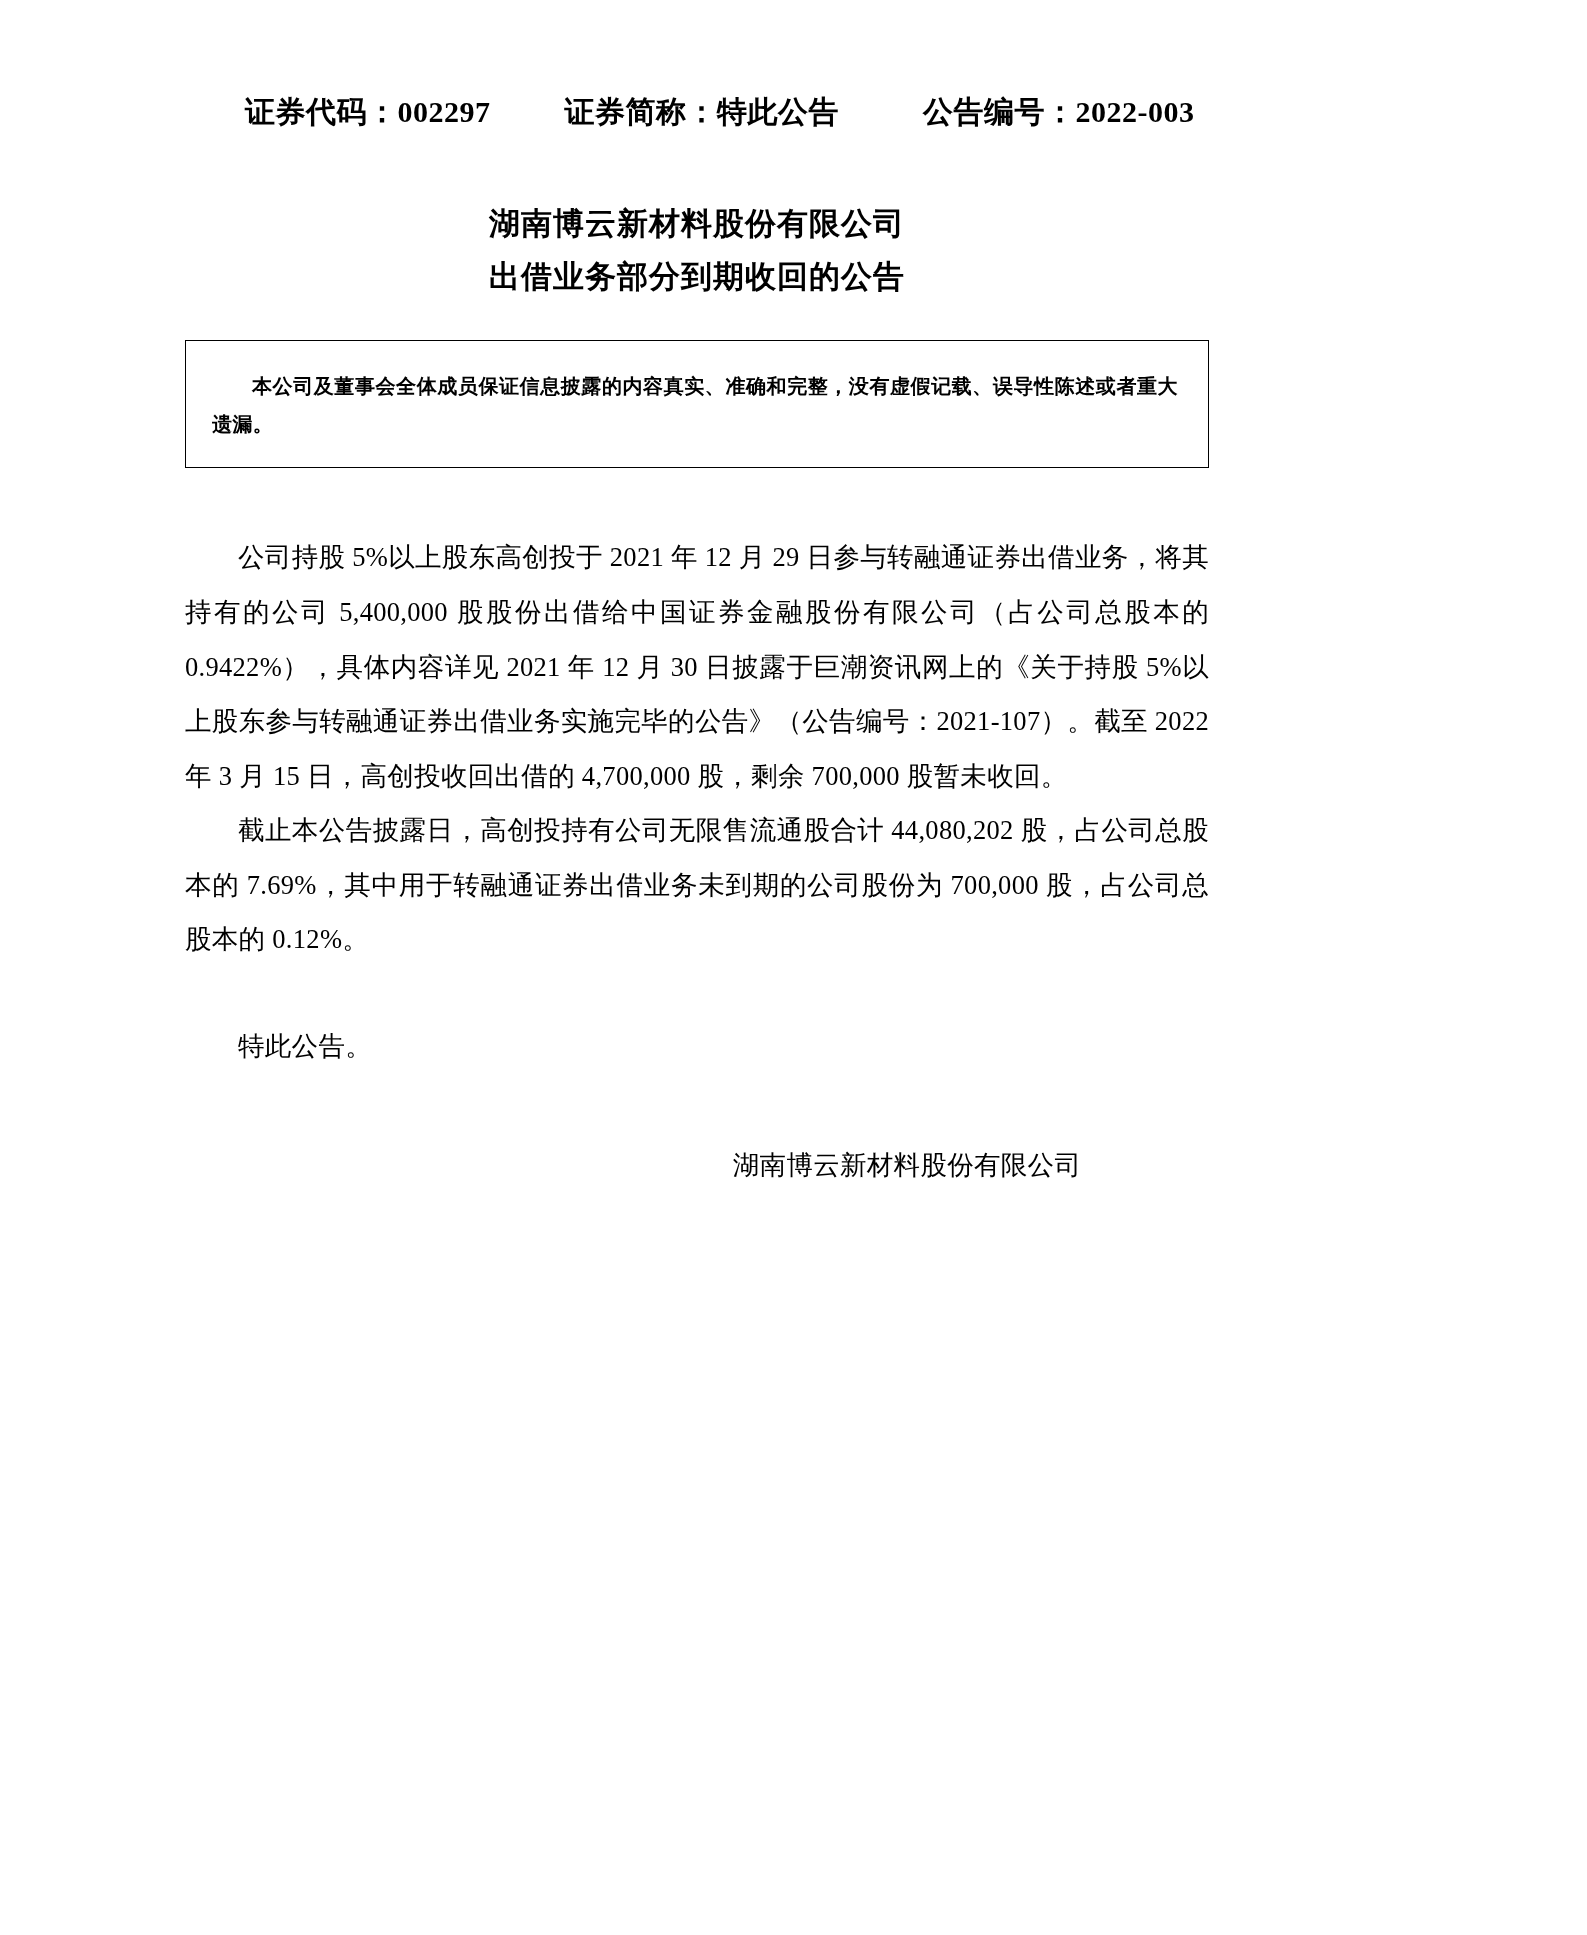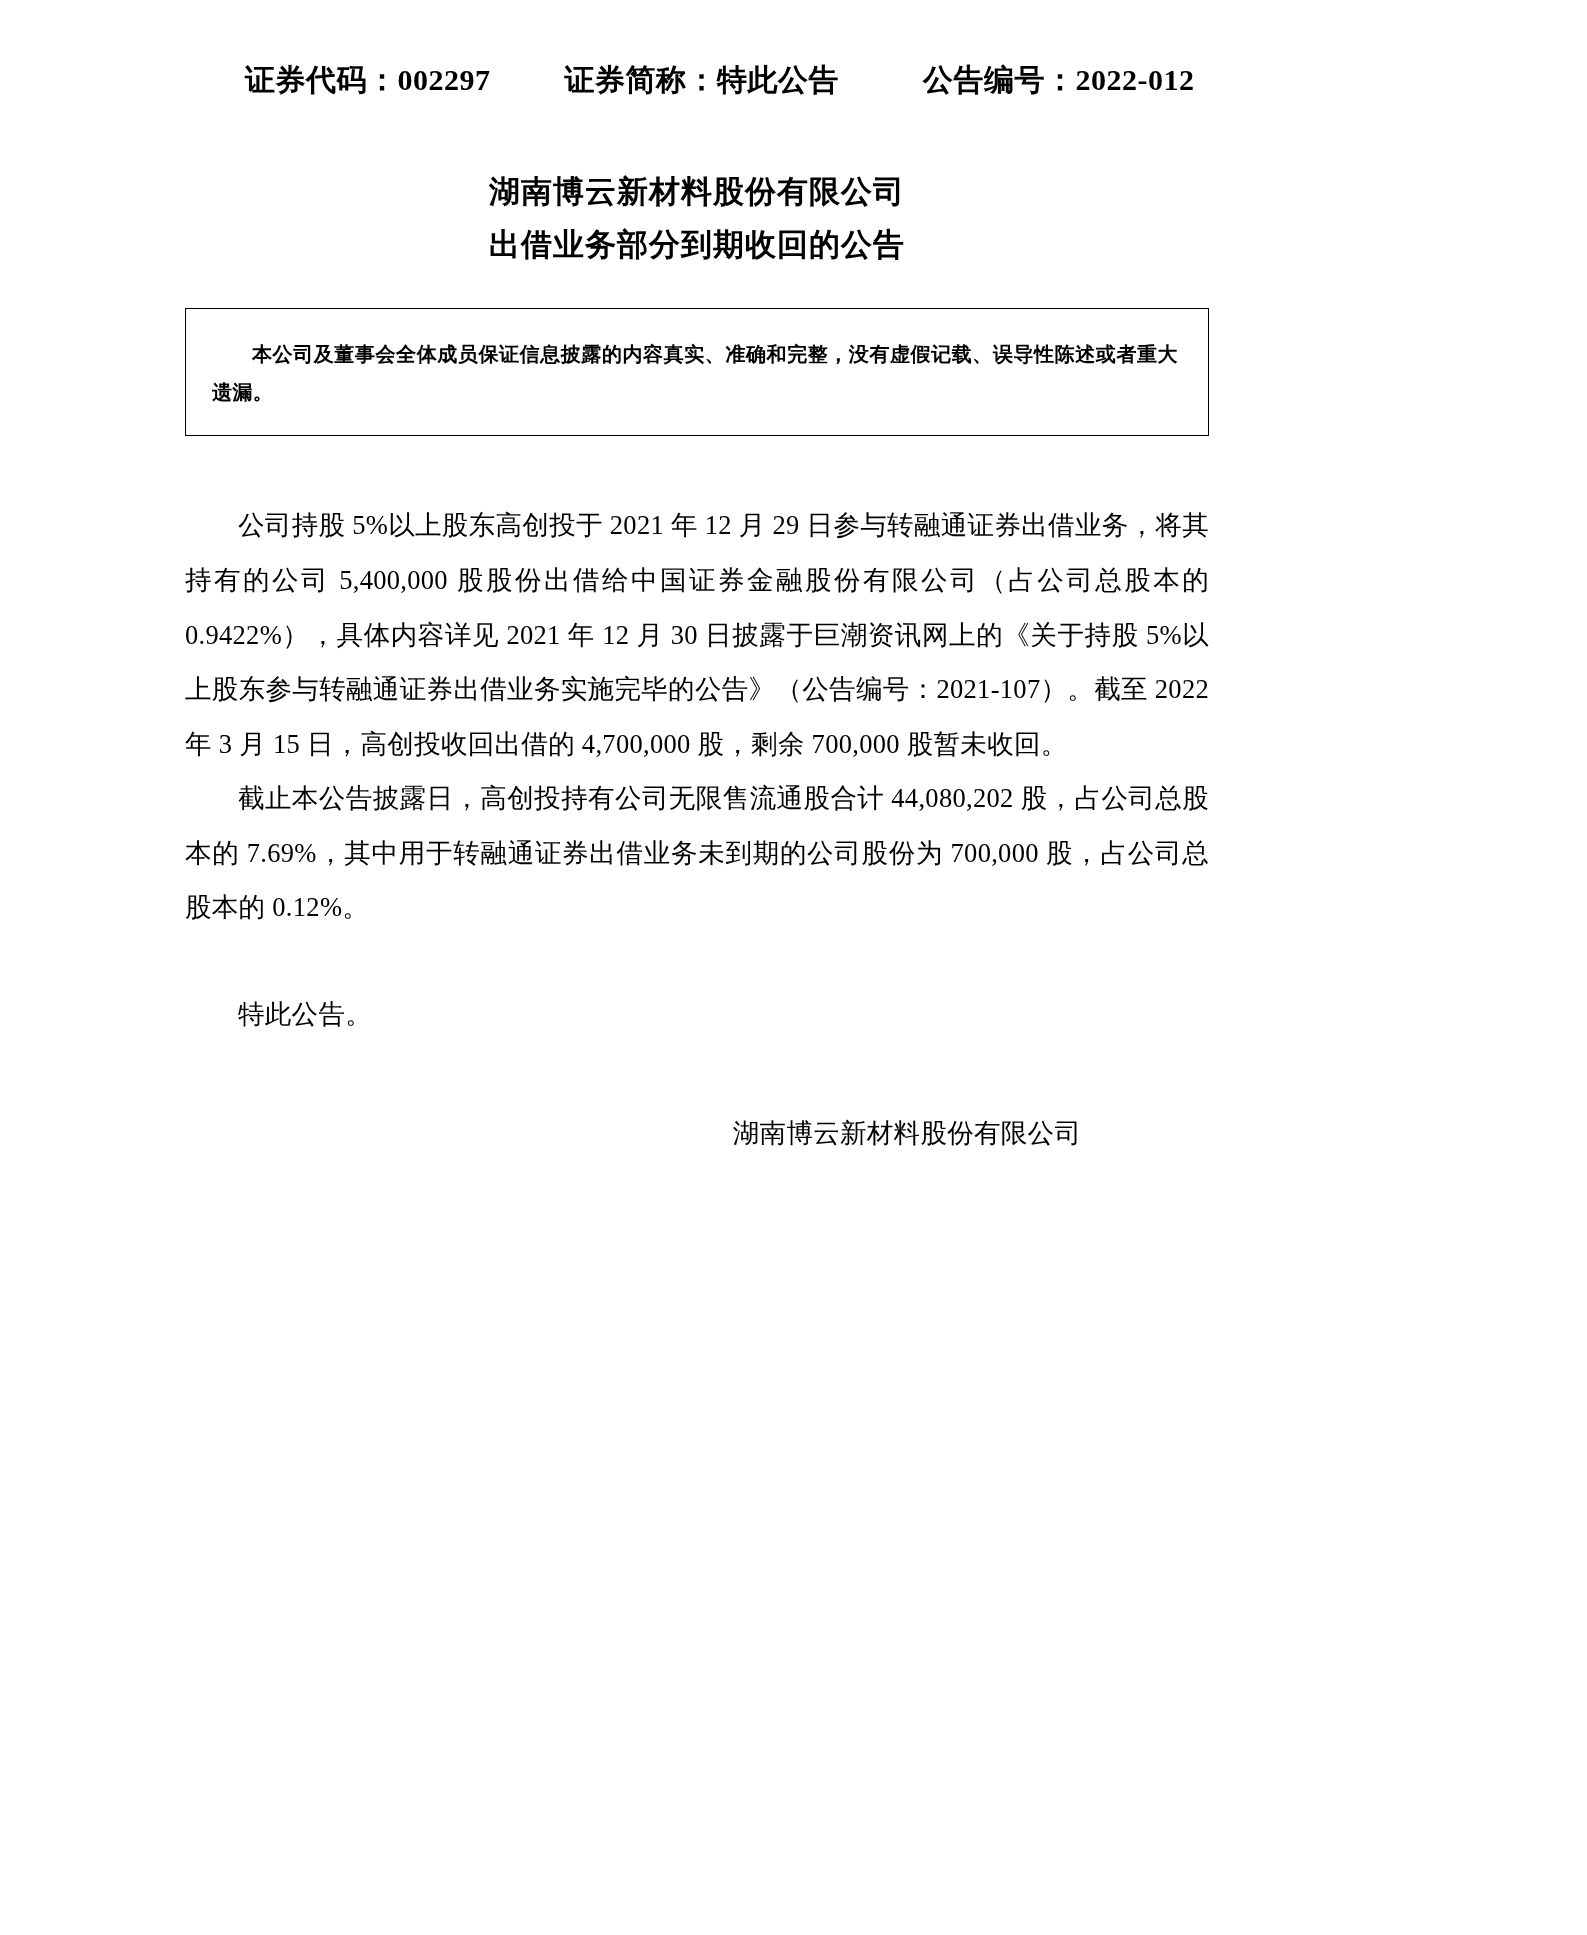--- a/index.html
+++ b/index.html
@@ -12,21 +12,21 @@
     min-height: 1935px;
     font-family: "Liberation Serif", "DejaVu Serif", serif;
     color: #000000;
     -webkit-font-smoothing: antialiased;
   }
   .page {
     position: relative;
     width: 1394px;
     min-height: 1935px;
     box-sizing: border-box;
-    padding: 60px 185px 60px 185px;
+    padding: 92px 185px 60px 185px;
   }
 
   
   .header-line {
     display: flex;
     align-items: baseline;
     font-size: 30px;
     font-weight: bold;
     letter-spacing: 0.5px;
     margin: 0 0 64px 60px;
@@ -104,21 +104,21 @@
 </head>
 <body>
 
 <div class="page">
 
   <div class="header-line">
     <span class="seg">证券代码：002297</span>
     <span class="gap-a"></span>
     <span class="seg">证券简称：特此公告</span>
     <span class="gap-b"></span>
-    <span class="seg">公告编号：2022-012</span>
+    <span class="seg">公告编号：2022-003</span>
   </div>
 
   <div class="title-block">
     <span class="tl">湖南博云新材料股份有限公司</span>
     <span class="tl">出借业务部分到期收回的公告</span>
   </div>
 
   <div class="statement-box">
     <p>本公司及董事会全体成员保证信息披露的内容真实、准确和完整，没有虚假记载、误导性陈述或者重大遗漏。</p>
   </div>

